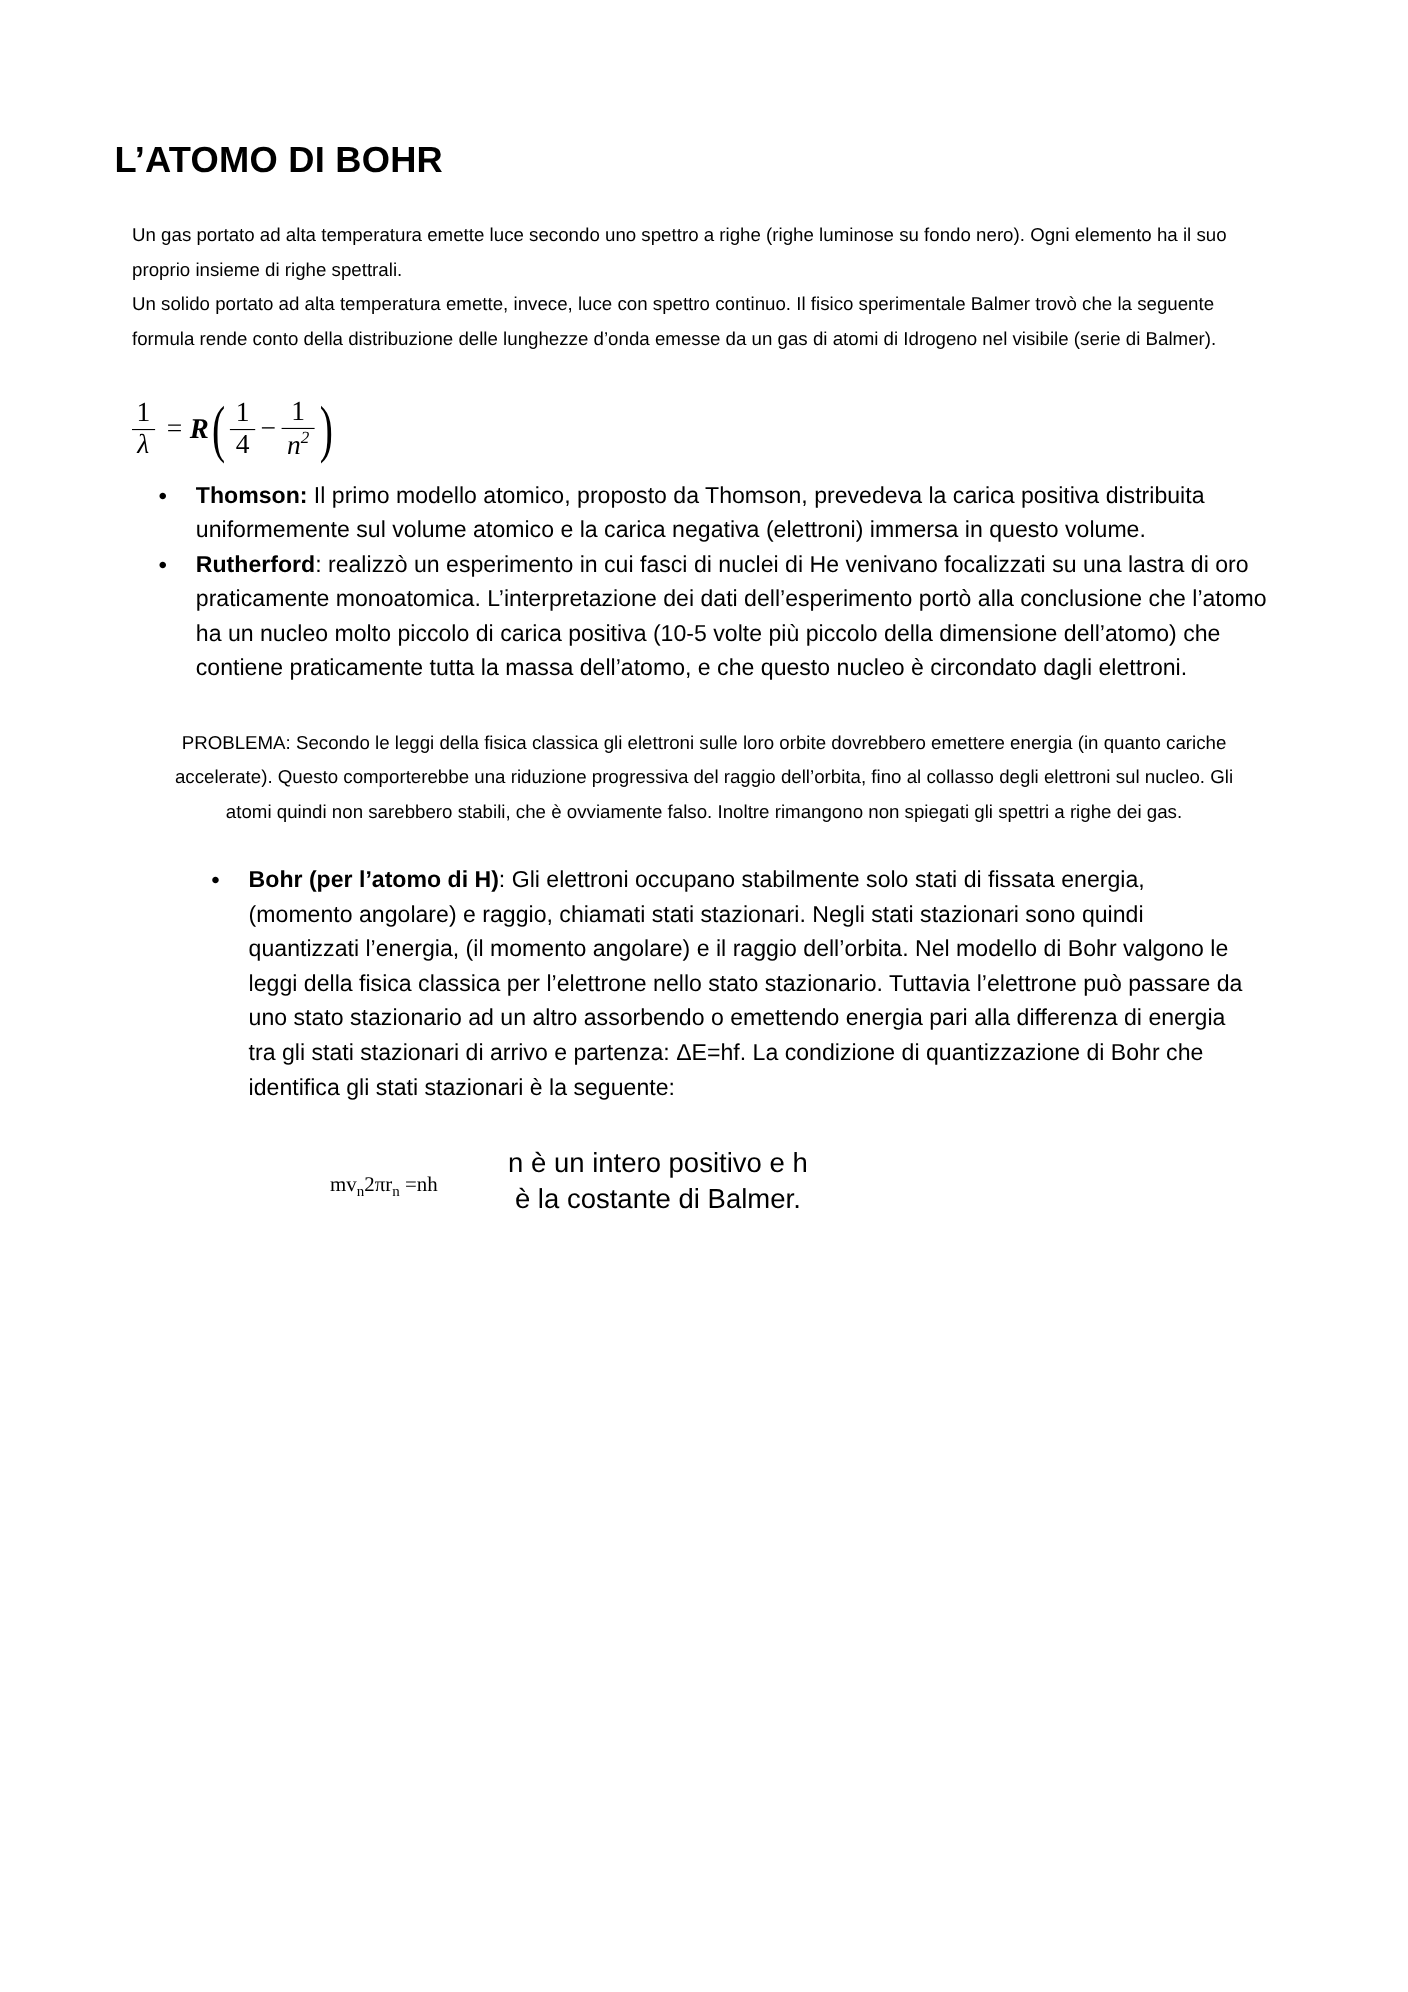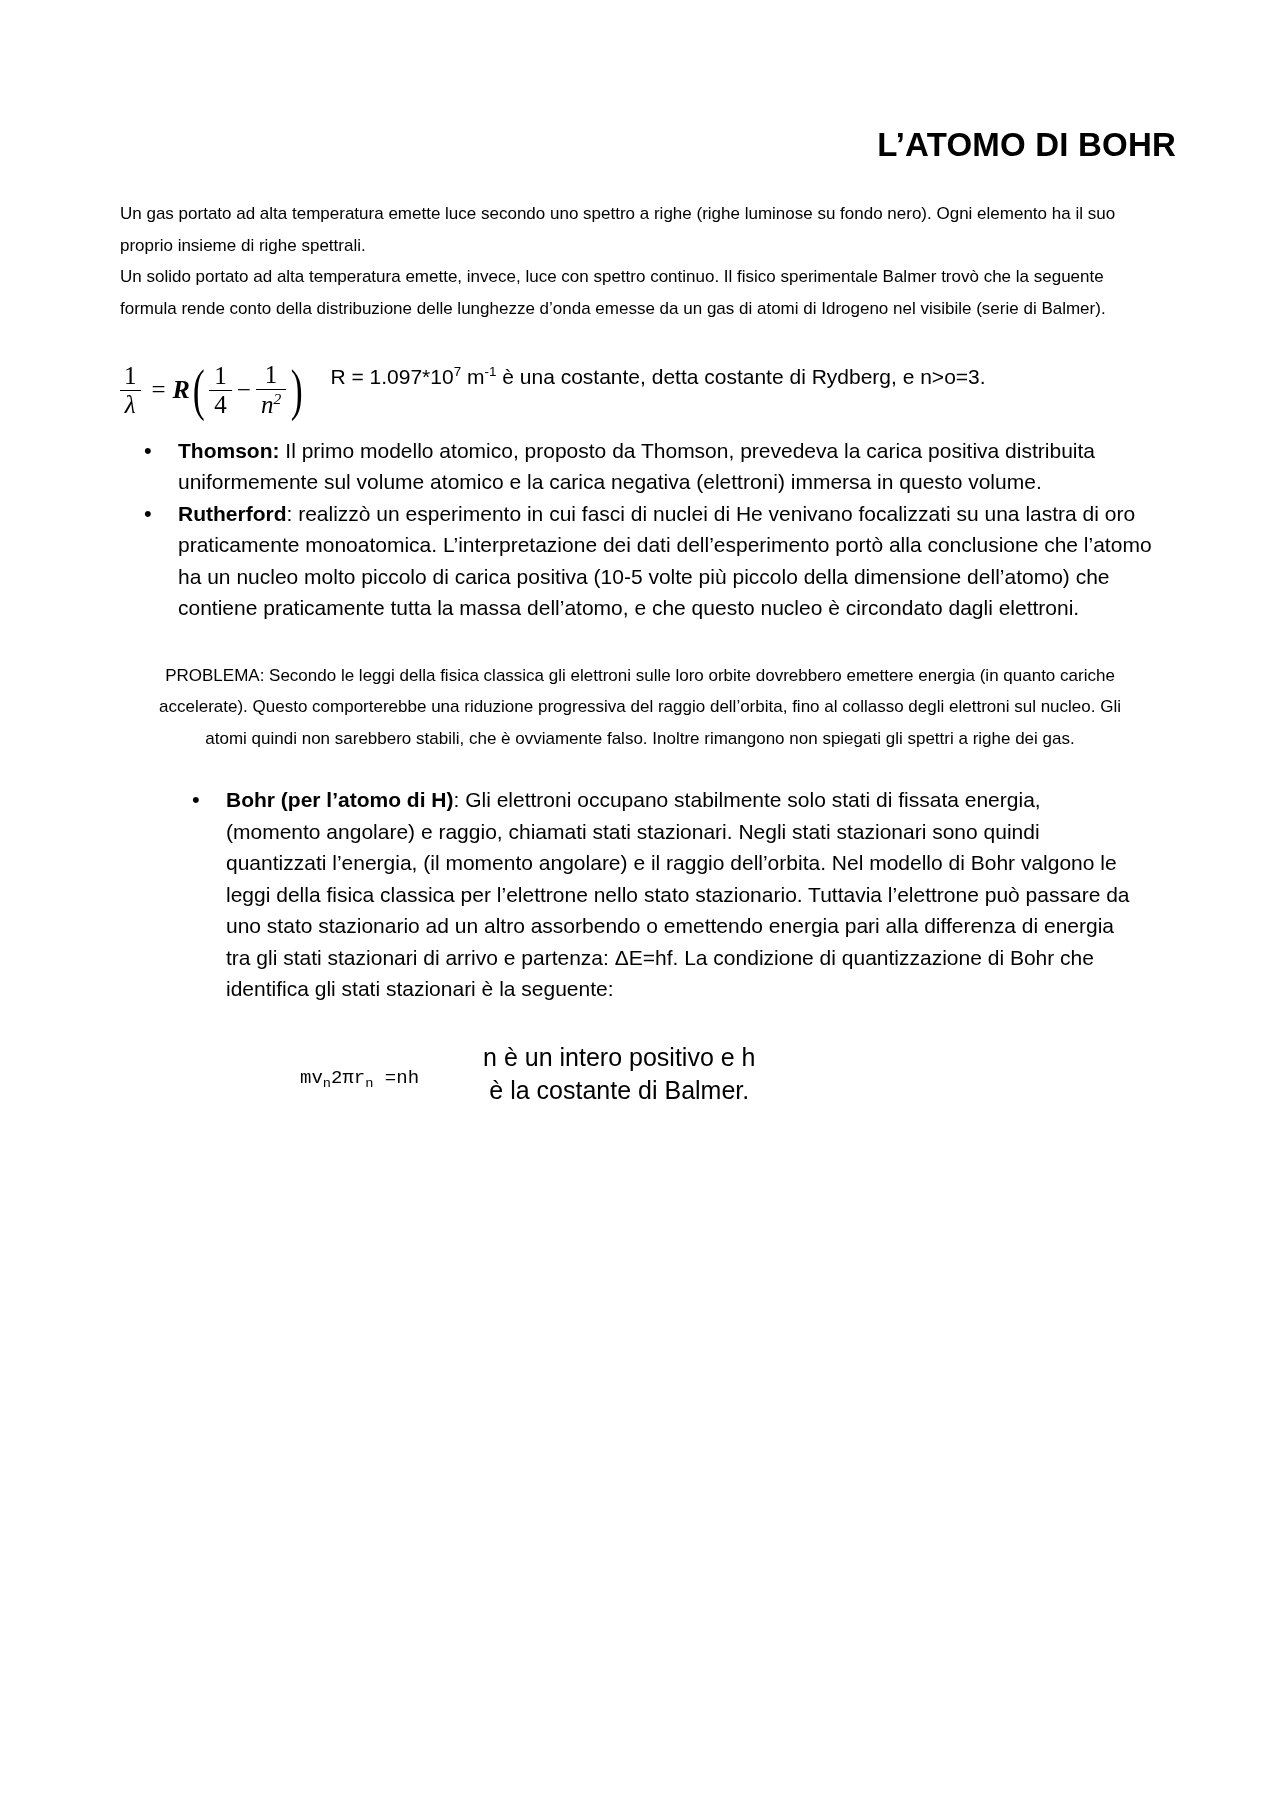--- a/index.html
+++ b/index.html
@@ -19,21 +19,21 @@
   .page {
     position: relative;
     width: 1280px;
     height: 1811px;
     box-sizing: border-box;
     padding: 0 104px;
   }
 
   
   .doc-title {
-    text-align: right;
+    text-align: left;
     font-size: 33px;
     font-weight: bold;
     letter-spacing: 0.2px;
     margin: 0;
     padding-top: 126px;
   }
 
   
   .section-heading {
     font-size: 21px;
@@ -163,21 +163,21 @@
 
   
   .bottom-formula-row {
     display: flex;
     align-items: flex-start;
     padding-top: 36px;
     padding-left: 196px;
   }
   .mv-eq {
     font-size: 19px;
-    font-family: Liberation Mono, monospace;
+    font-family: Liberation Serif, serif;
     padding-top: 26px;
     white-space: nowrap;
     flex: 0 0 auto;
   }
   .mv-eq sub {
     font-size: 0.72em;
     vertical-align: baseline;
     position: relative;
     bottom: -0.28em;
   }
@@ -215,21 +215,20 @@
         <span class="den">4</span>
       </span>
       <span class="minus">−</span>
       <span class="frac">
         <span class="num">1</span>
         <span class="den"><span class="ital">n</span><span class="sup-small">2</span></span>
       </span>
       <span class="paren">)</span>
     </div>
 
-    <div class="rydberg-note"><span>R = 1.097*10</span><sup>7</sup><span> m</span><sup>-1</sup><span> è una costante, detta costante di Rydberg, e n&gt;o=3.</span></div>
 
   </div>
 
 
   <ul class="bullet-list bl-level1">
     <li class="bullet-item">
       <span class="bullet-dot">•</span>
       <span class="b-strong">Thomson:</span><span> Il primo modello atomico, proposto da Thomson, prevedeva la carica positiva distribuita uniformemente sul volume atomico e la carica negativa (elettroni) immersa in questo volume.</span>
     </li>
     <li class="bullet-item">

